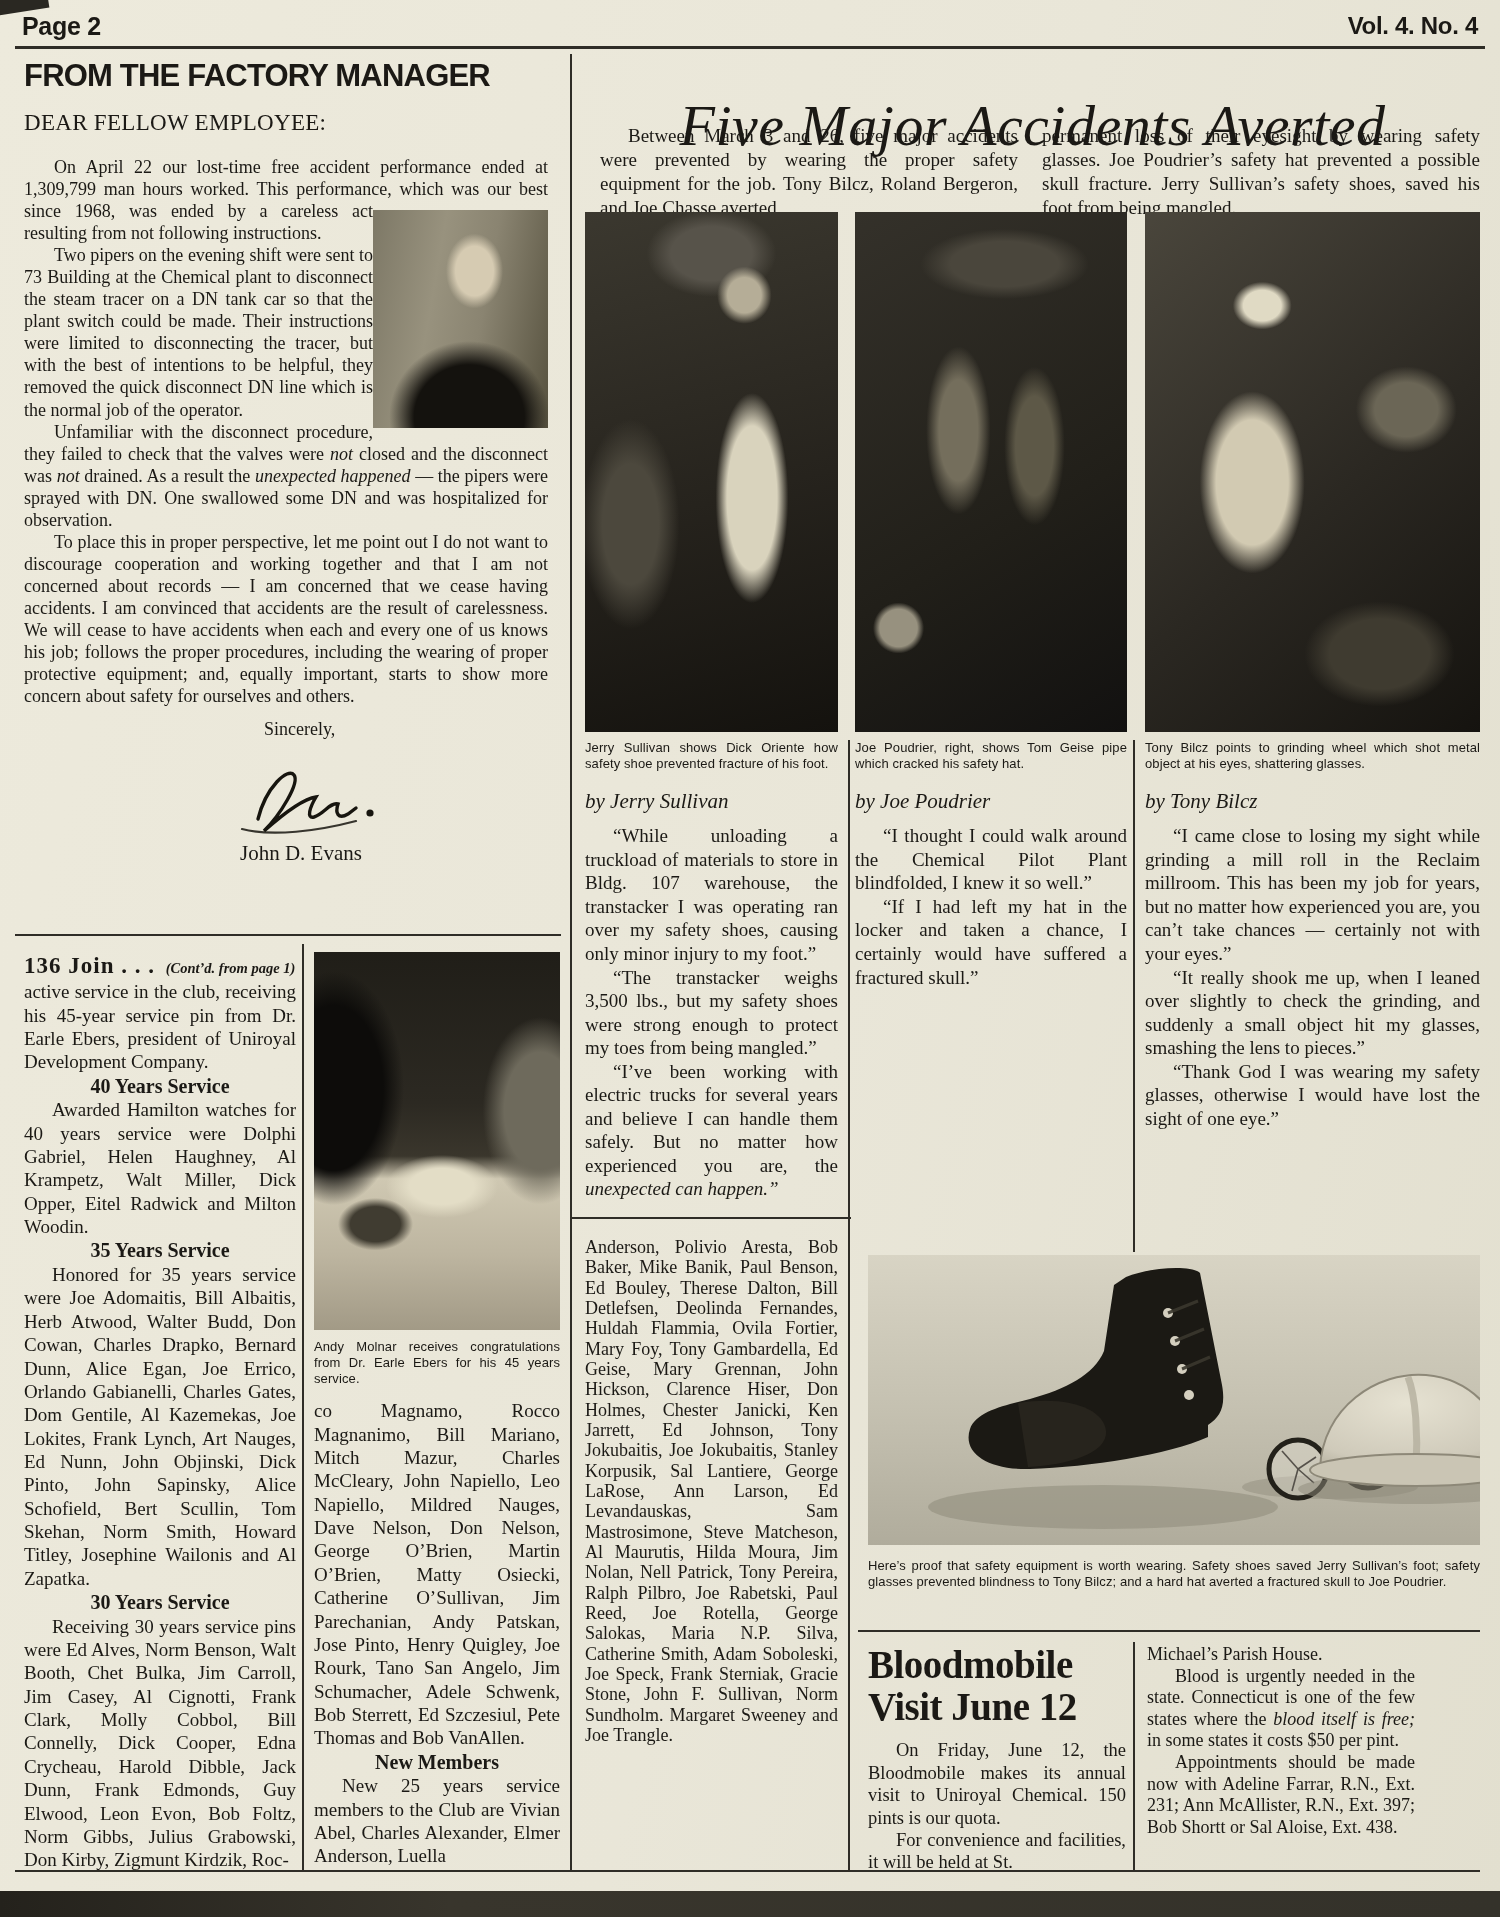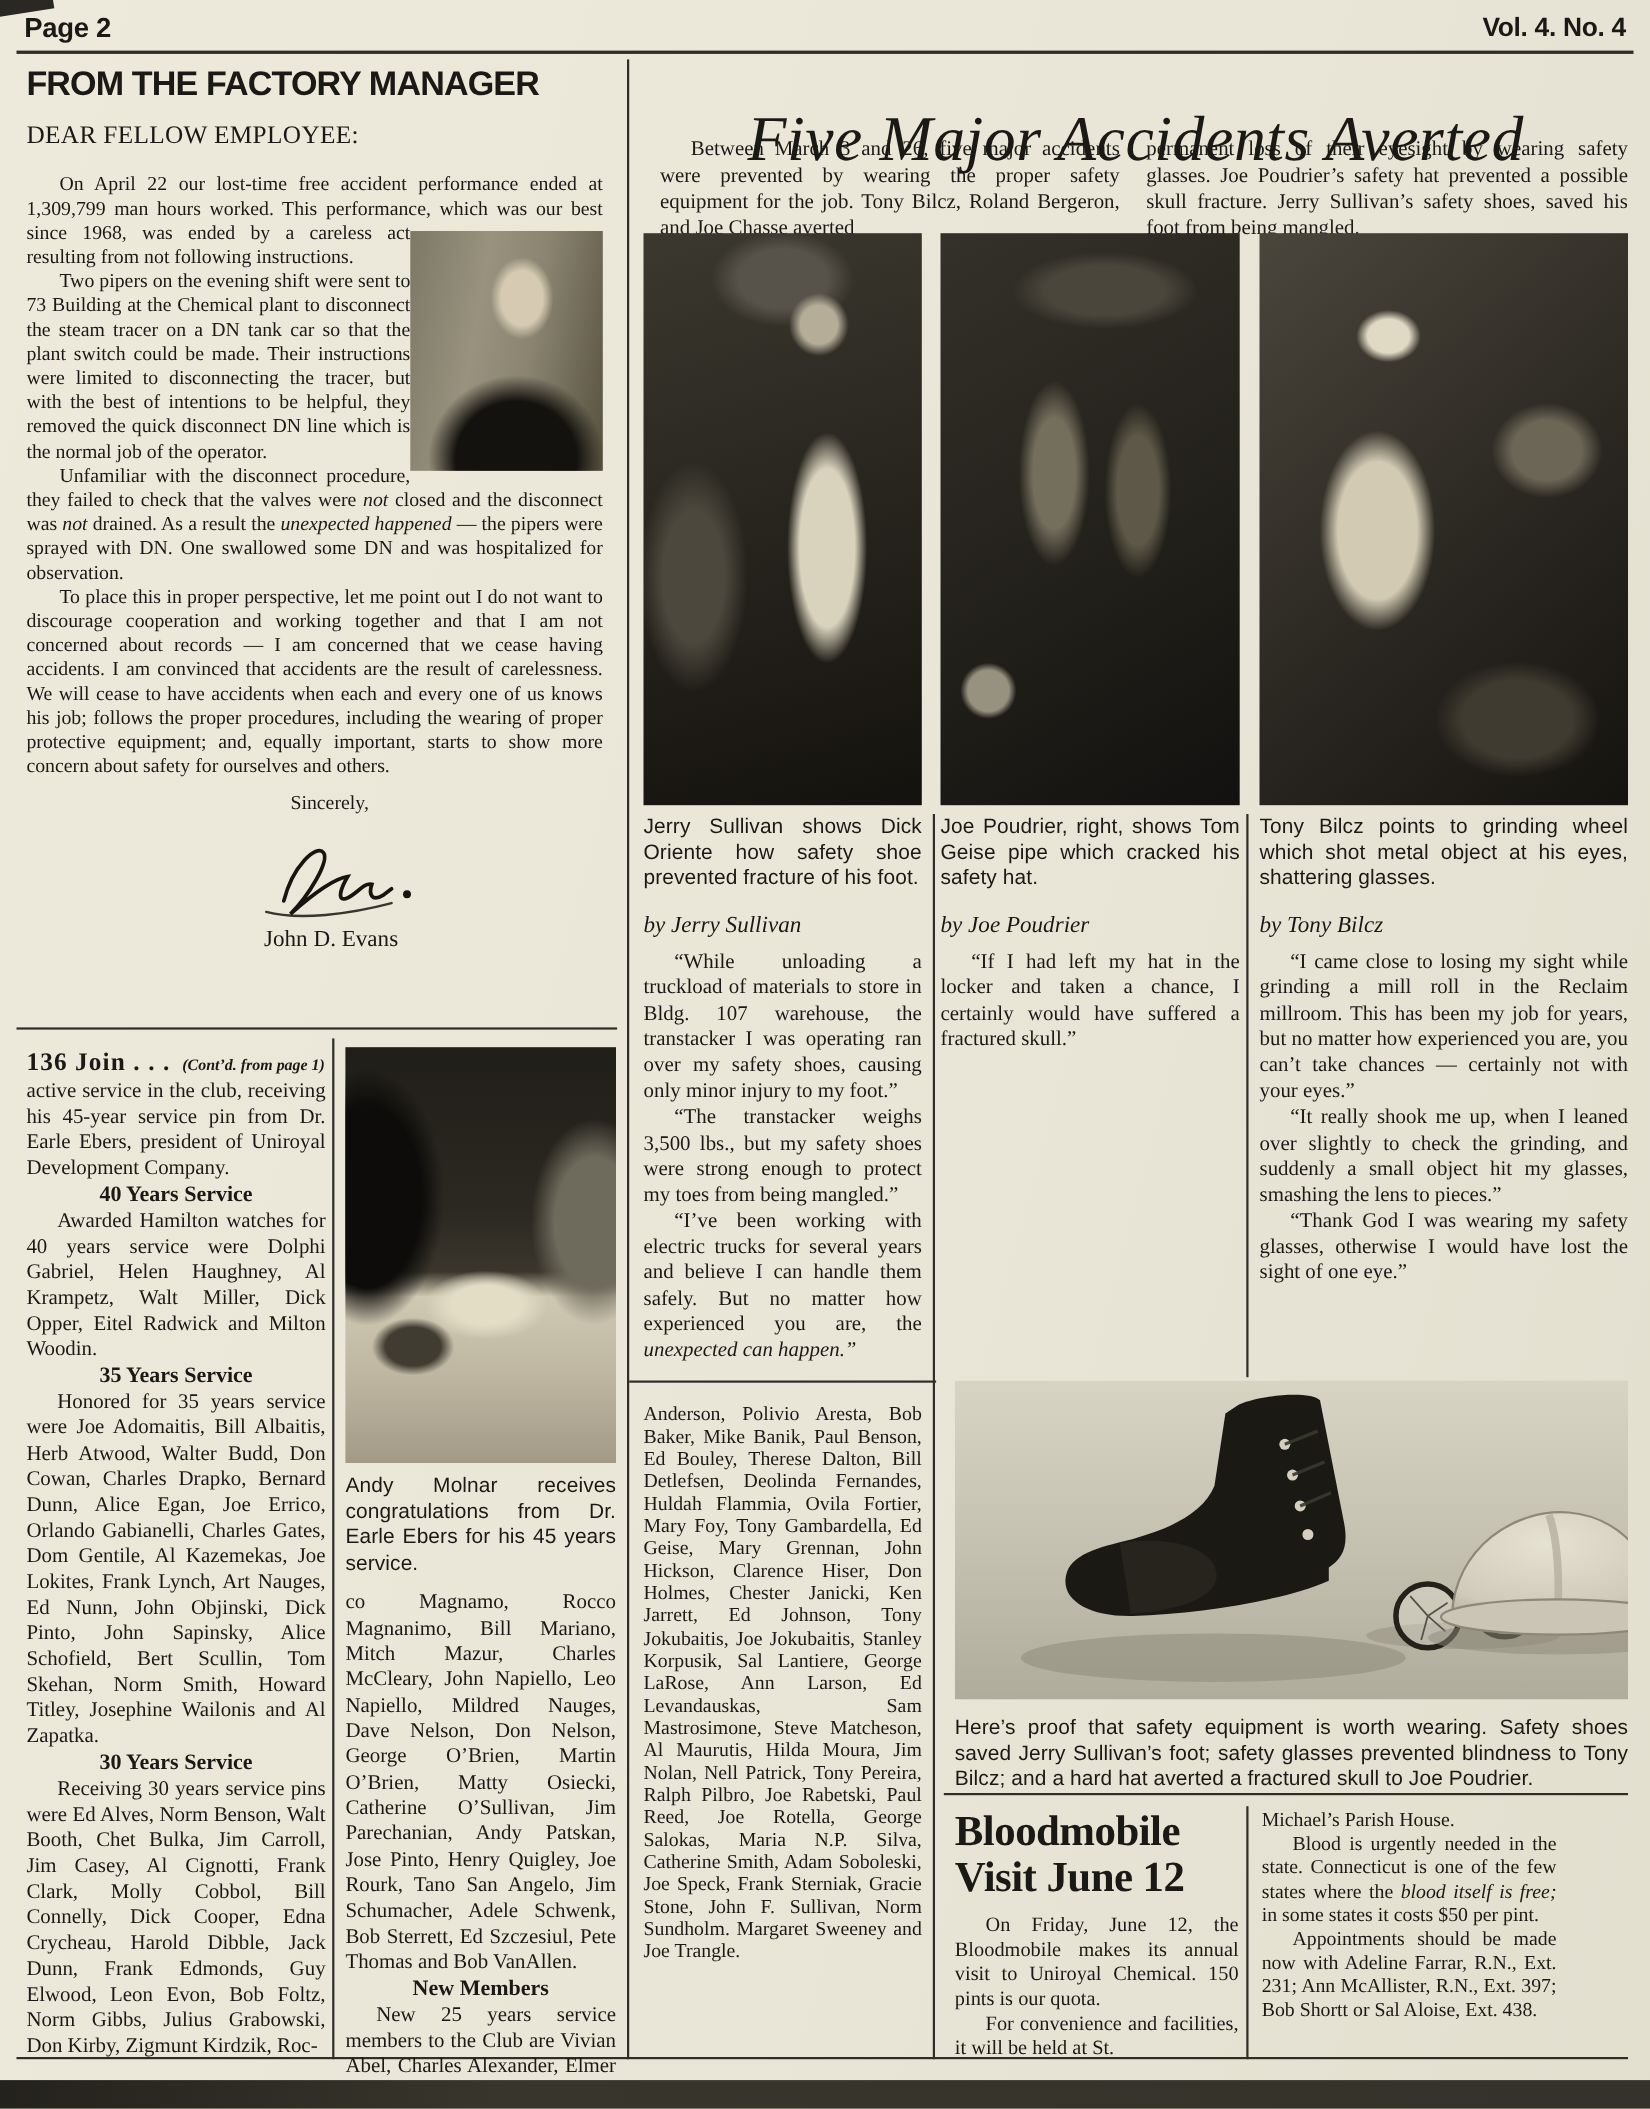--- a/index.html
+++ b/index.html
@@ -38,21 +38,21 @@
   .join-title i{font-size:14.5px;font-weight:bold;margin-left:6px;}
   .subhead{text-align:center;font-weight:bold;font-size:20px;margin:3px 0;}
   .colB{position:absolute;left:314px;top:952px;width:246px;font-size:19px;line-height:1.23;text-align:justify;}
   .photo-andy{width:246px;height:378px;
     background:
       radial-gradient(ellipse 80px 45px at 52% 62%, #e3ddc6 0 40%, rgba(227,221,198,0) 70%),
       radial-gradient(ellipse 90px 150px at 8% 36%, #0d0c0a 0 55%, rgba(13,12,10,0) 78%),
       radial-gradient(ellipse 80px 130px at 92% 42%, #6e6a5c 0 45%, rgba(110,106,92,0) 72%),
       radial-gradient(ellipse 50px 35px at 25% 72%, #403c31 0 50%, rgba(64,60,49,0) 75%),
       linear-gradient(180deg,#201e18 0%,#2c2922 40%,#3a362c 54%,#cfc8b2 60%,#bdb5a0 80%,#a29a86 100%);}
-  .caption{font-family:"Liberation Sans",sans-serif;font-size:19px;line-height:1.24;
+  .caption{font-family:"Liberation Sans",sans-serif;font-size:13px;line-height:1.24;
            text-align:justify;letter-spacing:0.1px;}
   .colB .caption{margin-top:9px;}
   .colB .body{margin-top:12px;}
   
   .acc-headline{position:absolute;left:585px;top:48px;width:895px;text-align:center;
     font-weight:normal;font-style:italic;font-size:58px;line-height:1.05;letter-spacing:0.5px;}
   .intro{position:absolute;top:124px;font-size:19px;line-height:1.27;
          text-align:justify;}
   .intro p{margin:0;}
   .acc-col{position:absolute;top:212px;font-size:19px;line-height:1.24;text-align:justify;}
@@ -175,20 +175,21 @@
     <p class="q">“The transtacker weighs 3,500 lbs., but my safety shoes were strong enough to protect my toes from being mangled.”</p>
     <p class="q">“I’ve been working with electric trucks for several years and believe I can handle them safely. But no matter how experienced you are, the <i>unexpected can happen.”</i></p>
     <div class="names-divider"></div>
     <p class="names">Anderson, Polivio Aresta, Bob Baker, Mike Banik, Paul Benson, Ed Bouley, Therese Dalton, Bill Detlefsen, Deolinda Fernandes, Huldah Flammia, Ovila Fortier, Mary Foy, Tony Gambardella, Ed Geise, Mary Grennan, John Hickson, Clarence Hiser, Don Holmes, Chester Janicki, Ken Jarrett, Ed Johnson, Tony Jokubaitis, Joe Jokubaitis, Stanley Korpusik, Sal Lantiere, George LaRose, Ann Larson, Ed Levandauskas, Sam Mastrosimone, Steve Matcheson, Al Maurutis, Hilda Moura, Jim Nolan, Nell Patrick, Tony Pereira, Ralph Pilbro, Joe Rabetski, Paul Reed, Joe Rotella, George Salokas, Maria N.P. Silva, Catherine Smith, Adam Soboleski, Joe Speck, Frank Sterniak, Gracie Stone, John F. Sullivan, Norm Sundholm. Margaret Sweeney and Joe Trangle.</p>
   </section>
 
   <section class="acc-col" style="left:855px;width:272px;">
     <div class="photo photo-joe"></div>
     <div class="caption">Joe Poudrier, right, shows Tom Geise pipe which cracked his safety hat.</div>
     <div class="byline">by Joe Poudrier</div>
+    <p class="q">“I thought I could walk around the Chemical Pilot Plant blindfolded, I knew it so well.”</p>
     <p class="q">“If I had left my hat in the locker and taken a chance, I certainly would have suffered a fractured skull.”</p>
   </section>
 
   <section class="acc-col" style="left:1145px;width:335px;">
     <div class="photo photo-tony"></div>
     <div class="caption">Tony Bilcz points to grinding wheel which shot metal object at his eyes, shattering glasses.</div>
     <div class="byline">by Tony Bilcz</div>
     <p class="q">“I came close to losing my sight while grinding a mill roll in the Reclaim millroom. This has been my job for years, but no matter how experienced you are, you can’t take chances — certainly not with your eyes.”</p>
     <p class="q">“It really shook me up, when I leaned over slightly to check the grinding, and suddenly a small object hit my glasses, smashing the lens to pieces.”</p>
     <p class="q">“Thank God I was wearing my safety glasses, otherwise I would have lost the sight of one eye.”</p>

